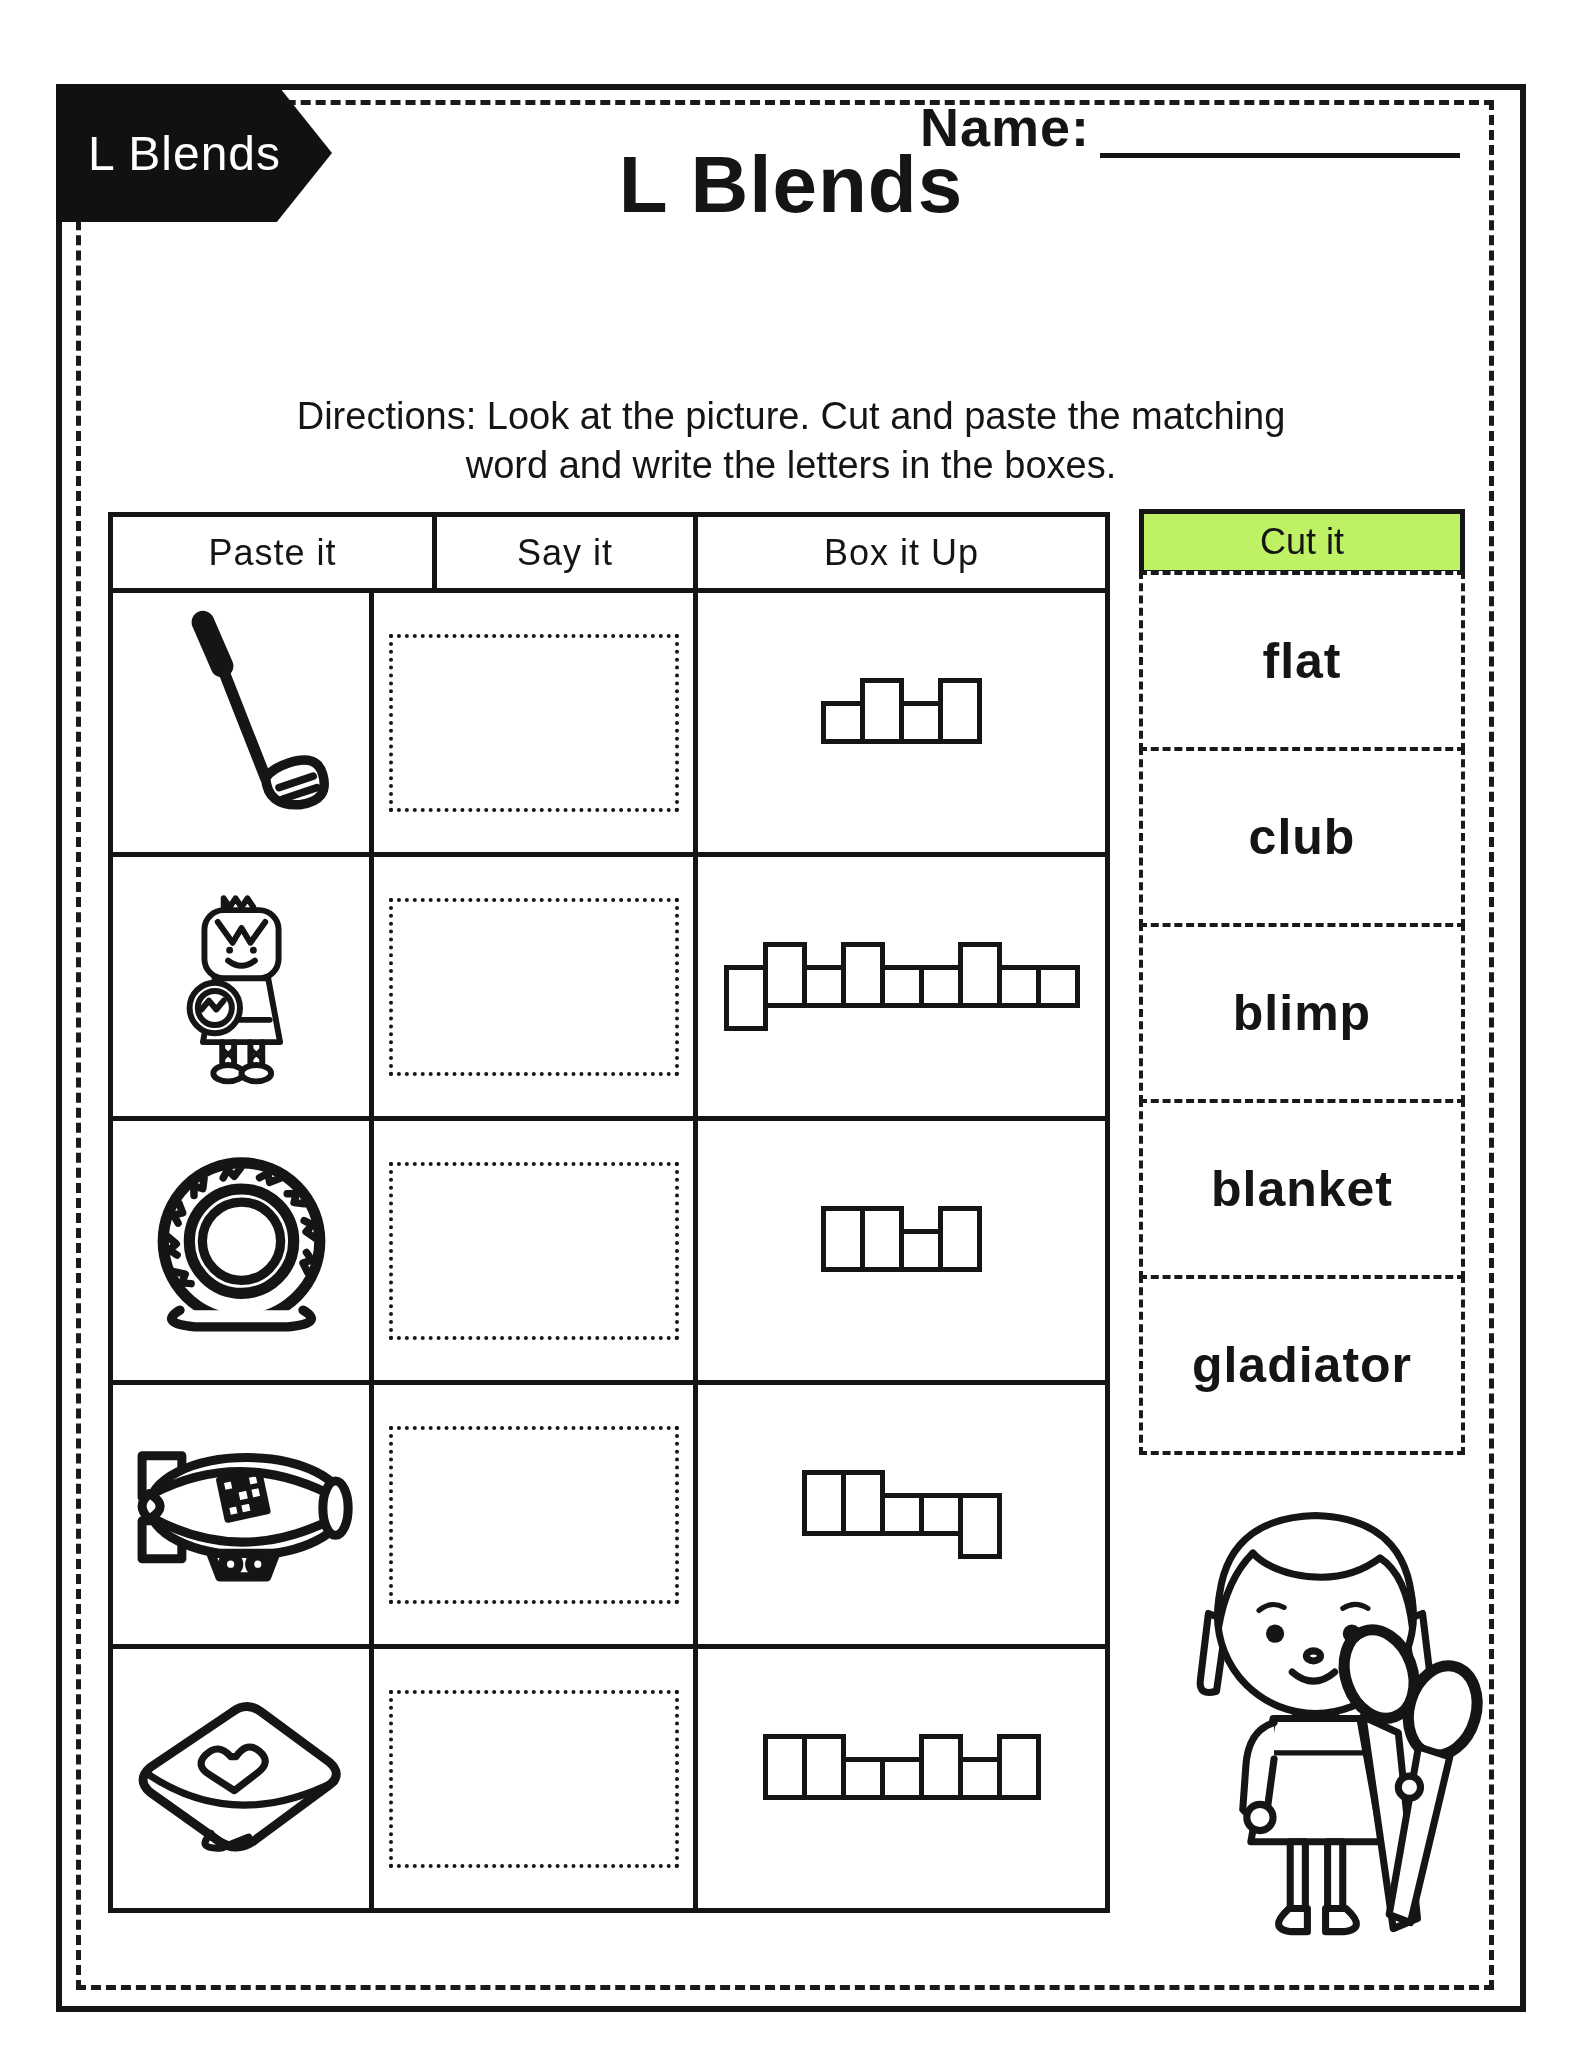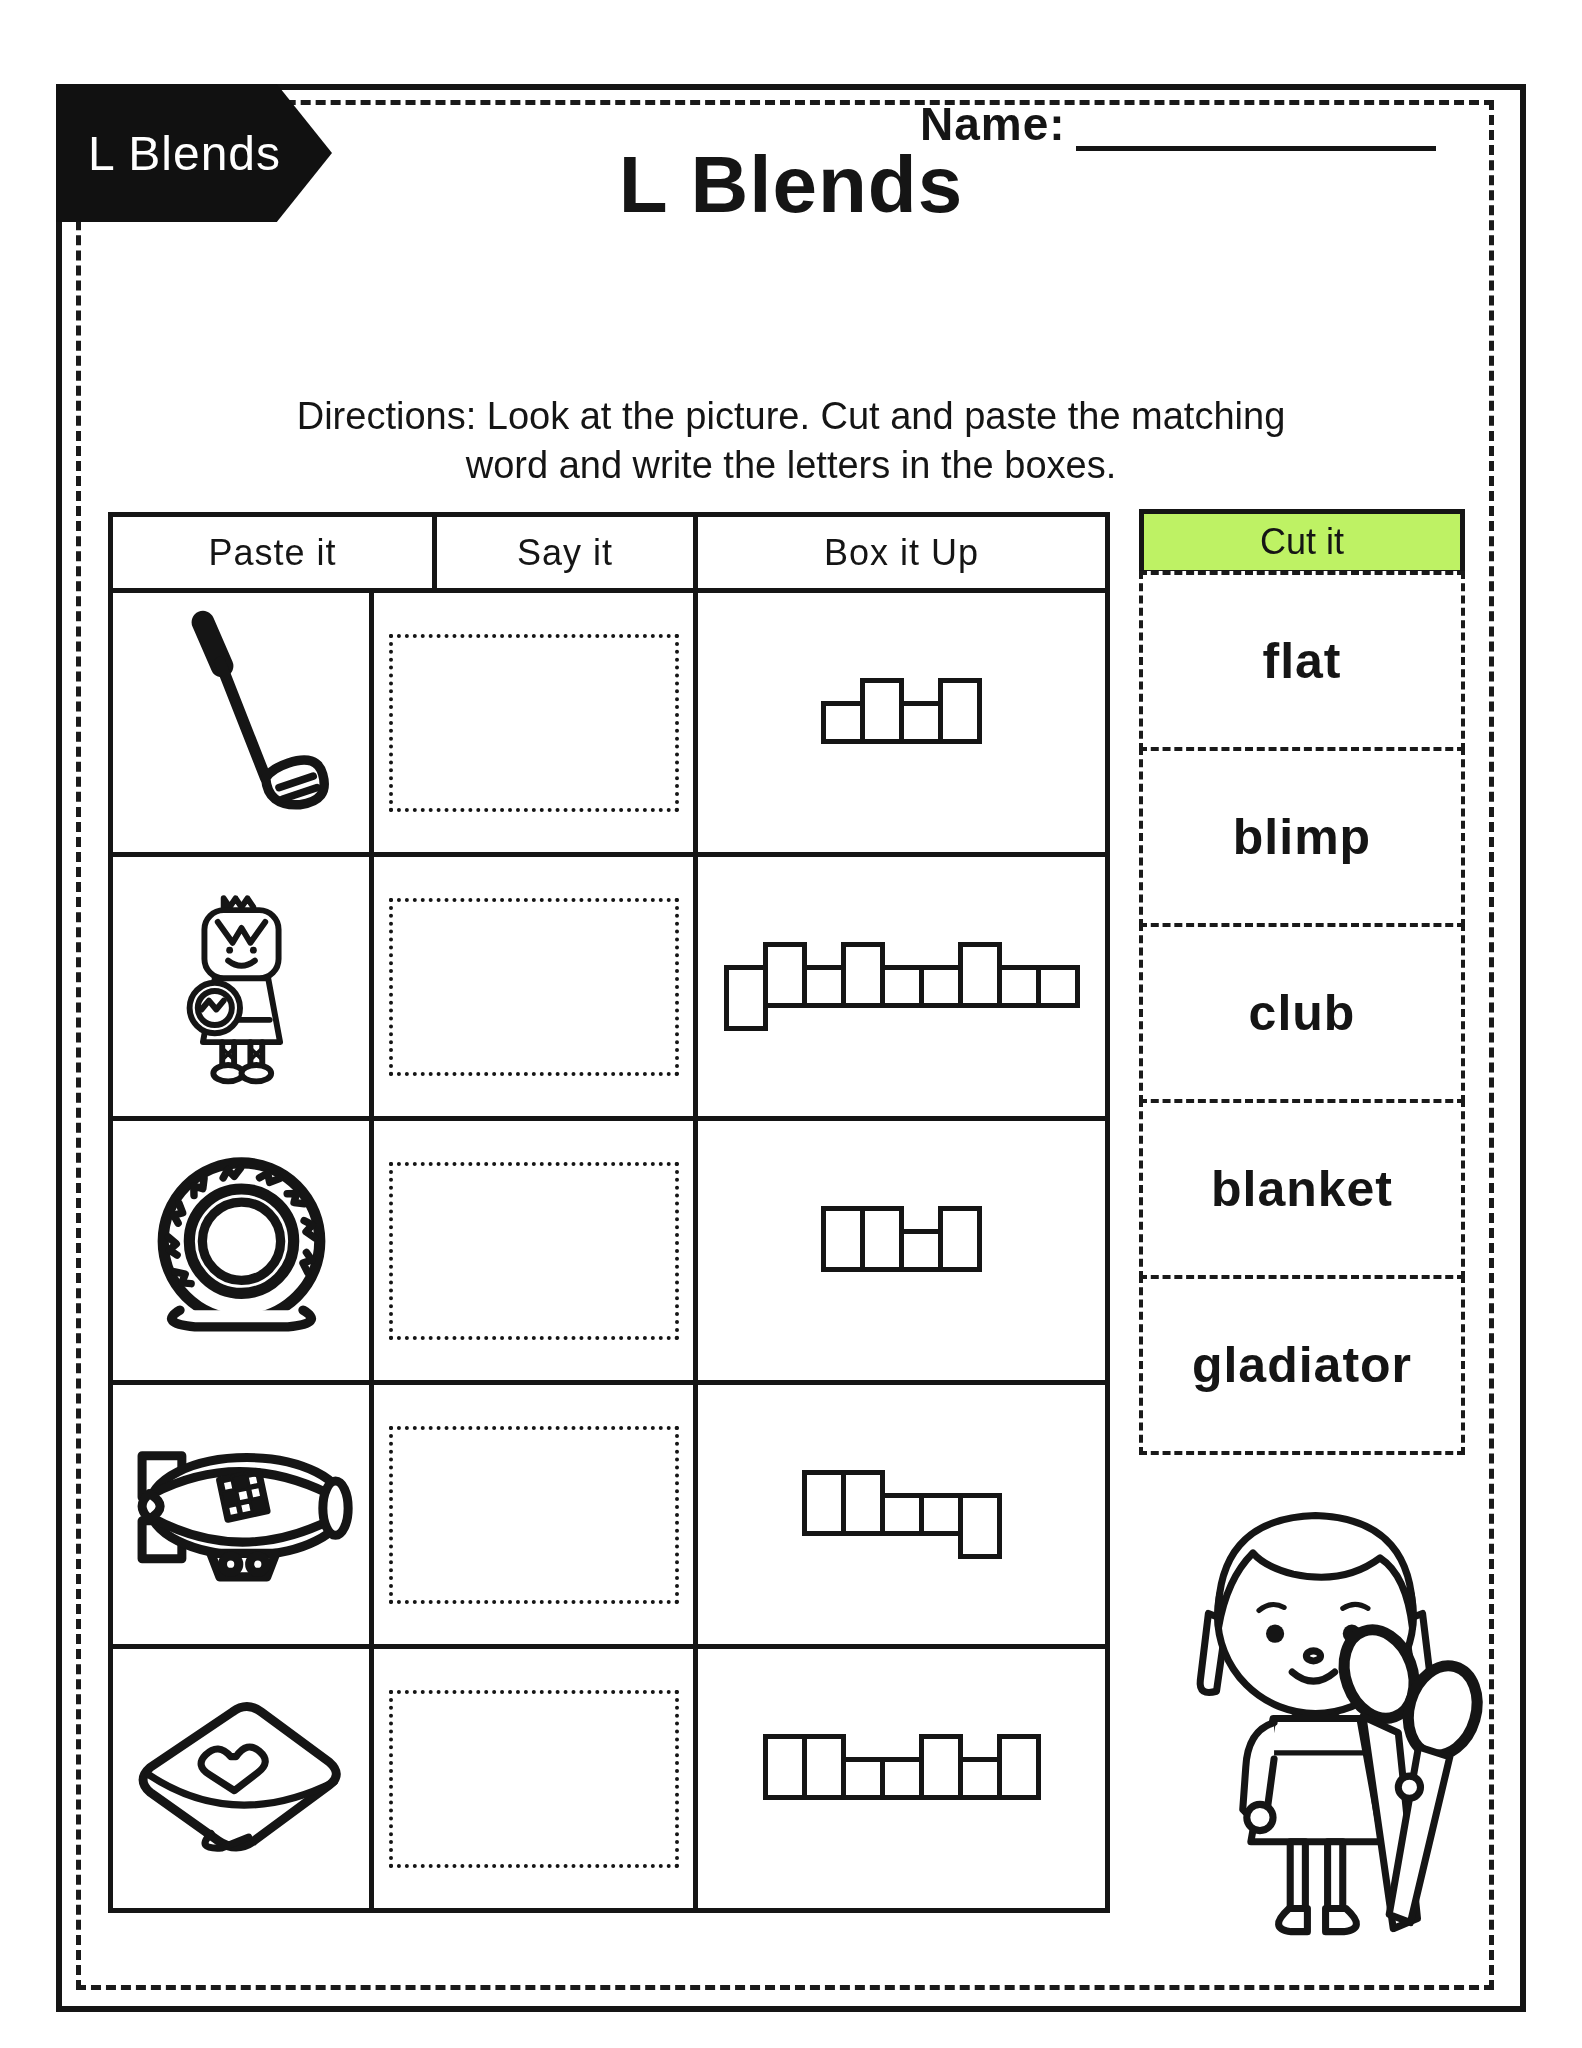--- a/index.html
+++ b/index.html
@@ -12,21 +12,21 @@
   .dashed-border{position:absolute;left:76px;top:100px;right:88px;bottom:58px;border:5px dashed #1a1a1a;}
   
   .banner{
     position:absolute;left:56px;top:84px;width:276px;height:138px;background:#111111;
     clip-path:polygon(0 0,80% 0,100% 50%,80% 100%,0 100%);
     display:flex;align-items:center;z-index:3;
   }
   .banner span{color:#ffffff;font-size:48px;padding-left:32px;letter-spacing:1px;}
   
   .name-row{position:absolute;left:920px;top:96px;display:flex;align-items:flex-end;z-index:2;}
-  .name-label{font-size:46px;font-weight:bold;letter-spacing:1px;}
+  .name-label{font-size:54px;font-weight:bold;letter-spacing:1px;}
   .name-line{width:360px;height:50px;border-bottom:5px solid #151515;margin-left:10px;}
   
   .title{position:absolute;top:142px;left:0;width:1582px;text-align:center;
     font-size:80px;font-weight:bold;line-height:1.08;letter-spacing:1px;}
   .directions{position:absolute;top:392px;left:0;width:1582px;text-align:center;
     font-size:38px;line-height:1.3;}
   
   .main-table{position:absolute;left:108px;top:512px;width:1002px;height:1401px;
     border:5px solid #151515;box-sizing:border-box;display:flex;flex-direction:column;background:#fff;}
   .mt-header{display:flex;height:76px;border-bottom:5px solid #151515;box-sizing:border-box;flex:none;}
@@ -251,22 +251,22 @@
             <div class="lbox short"></div>
             <div class="lbox tall"></div>
           </div>
         </div>
       </div>
     </div>
 
   <div class="cut-table">
     <div class="cut-header">Cut it</div>
     <div class="cut-cell">flat</div>
+    <div class="cut-cell">club</div>
     <div class="cut-cell">blimp</div>
-    <div class="cut-cell">club</div>
     <div class="cut-cell">blanket</div>
     <div class="cut-cell">gladiator</div>
   </div>
 
   <div class="mascot" id="mascot-slot">
       <svg viewBox="0 0 345 500">
         <g fill="#fff" stroke="#151515" stroke-width="7" stroke-linecap="round" stroke-linejoin="round">
    <path d="M64,150 l-8,66 q-2,16 16,11 l10,-70 z"></path>
    <path d="M276,150 l8,66 q2,16 -16,11 l-10,-70 z"></path>
    <circle cx="170" cy="152" r="97"></circle>

